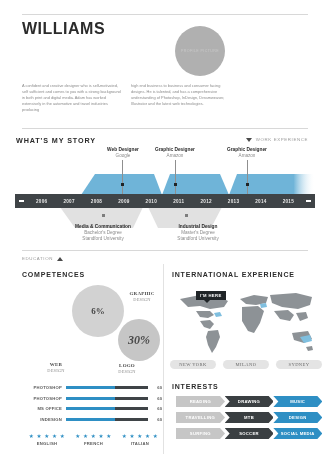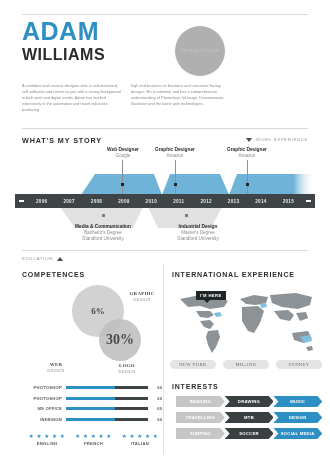--- a/index.html
+++ b/index.html
@@ -48,21 +48,21 @@
   .c-div2{width:72px;height:1px;background:#dcdcdc;margin:9px auto 0;}
   .c-mail{font-size:4.6px;color:#a8a8a8;text-align:center;line-height:7px;margin-top:7px;}
 
   
   .about{position:absolute;left:22px;top:83px;width:208px;display:flex;gap:10px;}
   .about p{margin:0;font-size:3.9px;line-height:6.1px;color:#8b8b8b;width:99px;}
 
   
   .rule2{position:absolute;left:22px;top:128px;width:286px;height:1px;background:#d8d8d8;}
   .story-title{
-    position:absolute;left:22px;top:136px;font-size:7.2px;font-weight:bold;
+    position:absolute;left:16px;top:136px;font-size:7.2px;font-weight:bold;
     letter-spacing:.9px;color:#2b2b2b;
   }
   .legend-work{position:absolute;right:22px;top:137px;display:flex;align-items:center;gap:4px;}
   .legend-edu{position:absolute;left:22px;top:256px;display:flex;align-items:center;gap:4px;}
   .legend-txt{font-size:4.4px;letter-spacing:.6px;color:#9a9a9a;}
   .tri-down{width:0;height:0;border-left:3px solid transparent;border-right:3px solid transparent;border-top:4px solid #4a4a4a;}
   .tri-up{width:0;height:0;border-left:3px solid transparent;border-right:3px solid transparent;border-bottom:4px solid #4a4a4a;}
 
   
   .tl{position:absolute;left:15px;top:150px;width:300px;height:100px;}
@@ -93,21 +93,21 @@
   
   .rule3{position:absolute;left:22px;top:250px;width:286px;height:1px;background:#d8d8d8;}
   .vrule{position:absolute;left:163px;top:264px;width:1px;height:190px;background:#e2e2e2;}
 
   
   .comp-title{position:absolute;left:22px;top:271px;font-size:7px;font-weight:bold;letter-spacing:.8px;color:#2b2b2b;}
   .bubbles{position:absolute;left:22px;top:283px;width:135px;height:95px;}
   .bub{position:absolute;border-radius:50%;background:#d2d2d2;display:flex;align-items:center;justify-content:center;
         font-family:"Liberation Serif",serif;font-weight:bold;color:#4a4a4a;}
   .bub.b50{left:50px;top:2px;width:52px;height:52px;font-size:9px;}
-  .bub.b30{left:77px;top:36px;width:42px;height:42px;font-size:14px;background:rgba(190,190,190,.88);}
+  .bub.b30{left:96px;top:36px;width:42px;height:42px;font-size:12px;background:rgba(190,190,190,.88);font-style:italic;}
   .bub.b20{left:18px;top:44px;width:32px;height:32px;font-size:7px;}
   .bub-lab{position:absolute;text-align:center;font-family:"Liberation Serif",serif;}
   .bub-lab .l1{font-size:5px;font-weight:bold;color:#4a4a4a;line-height:6px;letter-spacing:.2px;}
   .bub-lab .l2{font-size:4.4px;color:#8b8b8b;line-height:6px;letter-spacing:.2px;}
 
   
   .skills{position:absolute;left:22px;top:383px;width:140px;}
   .srow{display:flex;align-items:center;height:9px;margin-bottom:1.5px;}
   .slab{width:40px;text-align:right;font-size:4.2px;font-weight:bold;color:#5a5a5a;letter-spacing:.2px;padding-right:4px;}
   .strack{flex:1;height:3px;background:#3f4447;position:relative;}
@@ -150,21 +150,20 @@
 </style>
 </head>
 <body>
 
 <div class="page">
 
   <div class="top-rule"></div>
 
   <div class="header">
     <div class="hd-left">
-      <div class="first-name">ADAM</div>
       <div class="last-name">WILLIAMS</div>
     </div>
 
     <div class="profile-pic">
       <span>PROFILE PICTURE</span>
     </div>
 
   </div>
 
   <div class="about">

